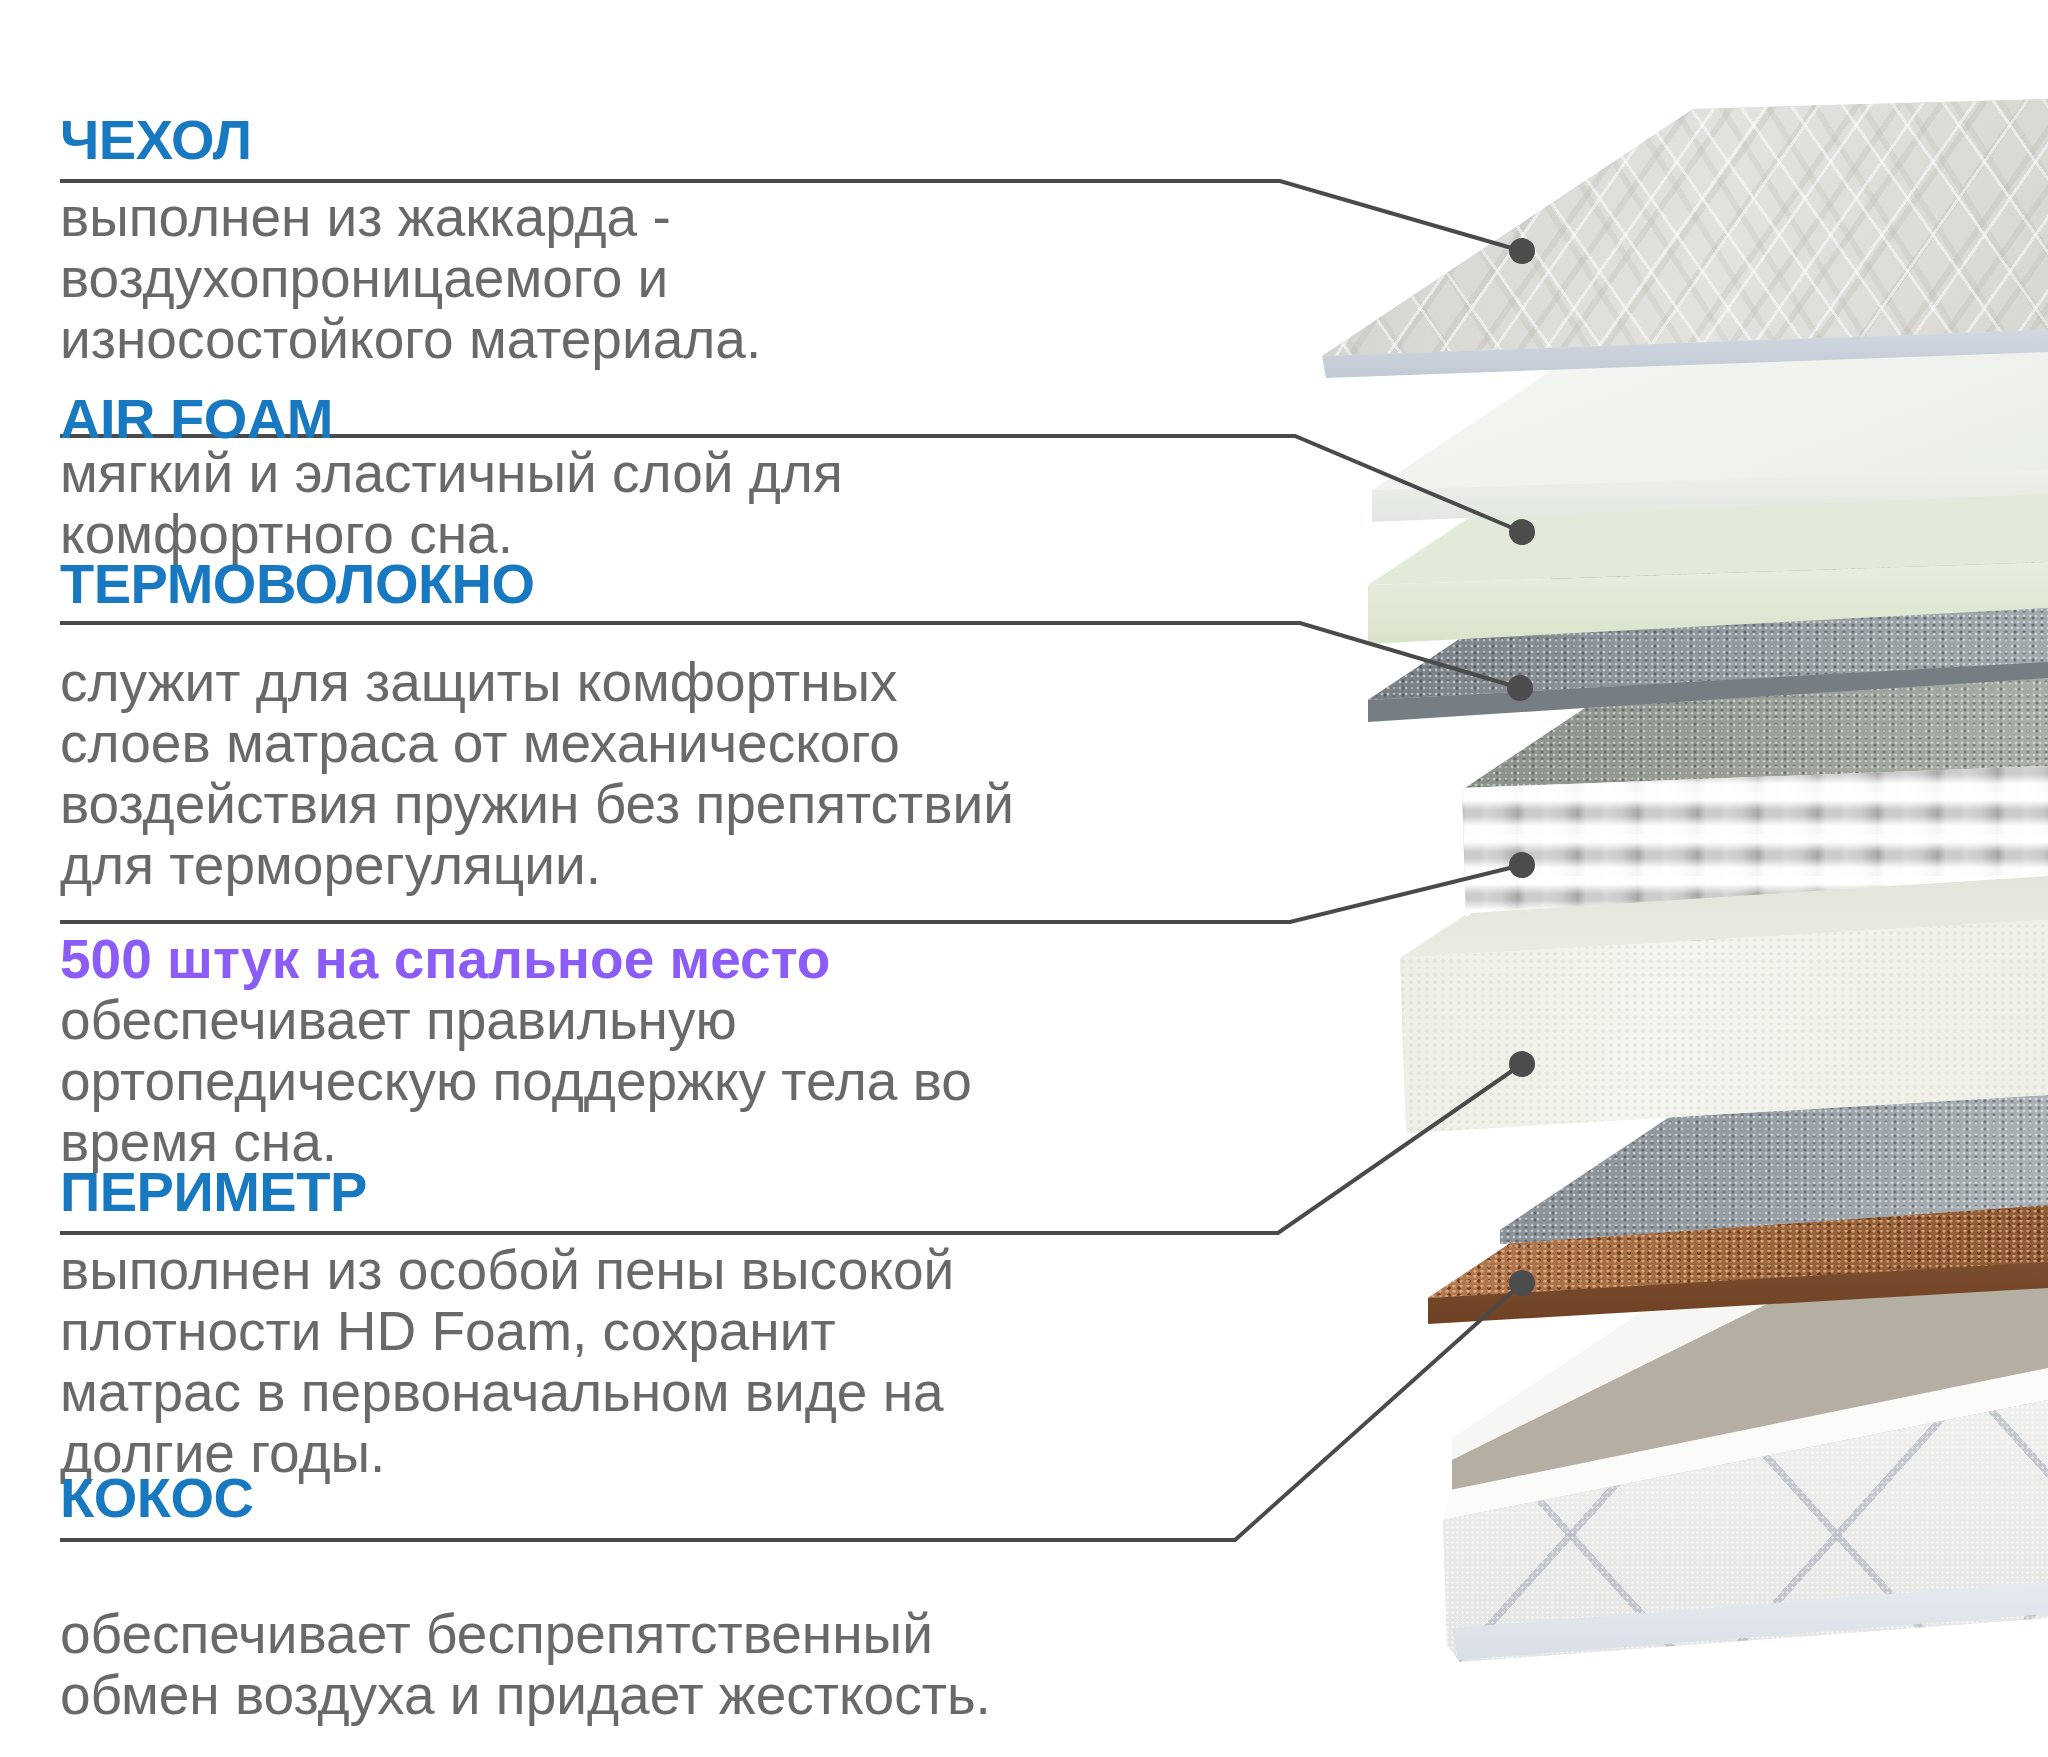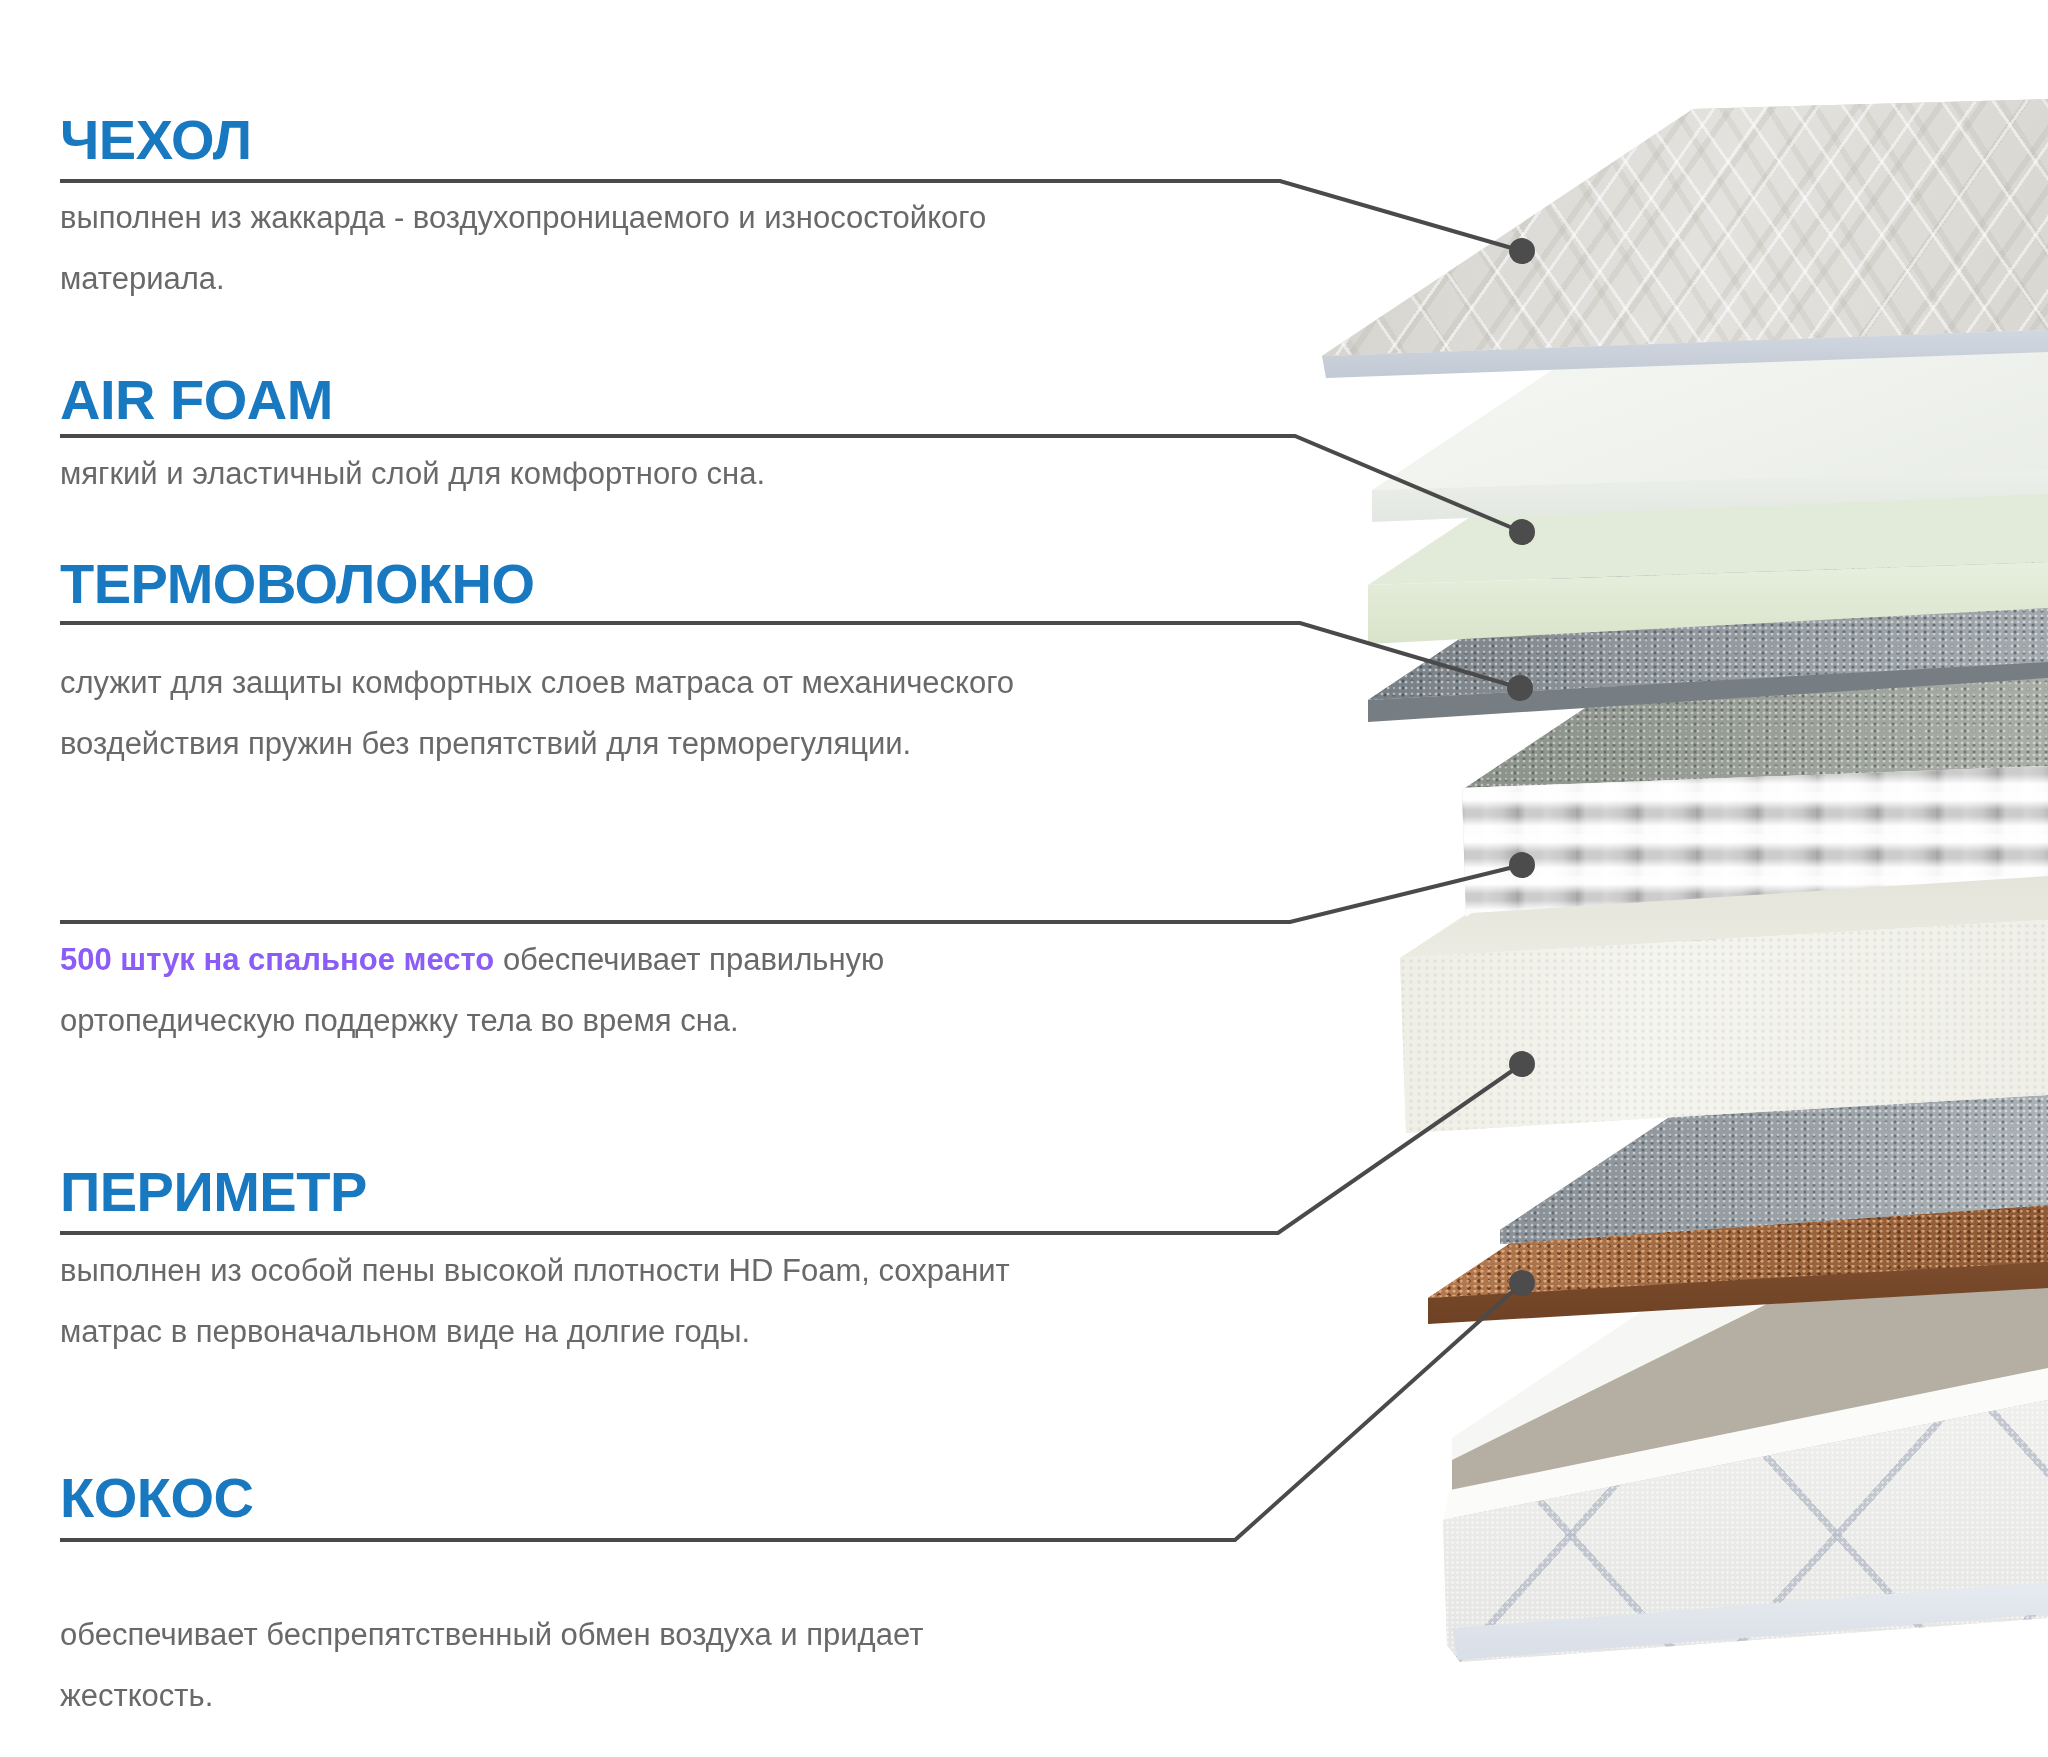--- a/index.html
+++ b/index.html
@@ -8,21 +8,21 @@
     font-family:"Liberation Sans","DejaVu Sans",sans-serif;
   }
   
   .sec{position:absolute;left:60px;z-index:40;}
   .sec h2{
     margin:0;font-size:56px;font-weight:bold;color:#1878c0;
     letter-spacing:-0.5px;line-height:1.0;white-space:nowrap;
   }
   .desc{
     position:absolute;left:60px;z-index:40;
-    font-size:31px;line-height:61px;color:#696969;
+    font-size:55px;line-height:61px;color:#696969;
   }
   .desc b{color:#8b5cf6;font-weight:bold;}
   
   #leads{position:absolute;left:0;top:0;z-index:28;pointer-events:none;}
   
   .layer{position:absolute;}
   .speckle-felt{
     background-color:#99a0a4;
     background-image:
       radial-gradient(circle at 2px 2px, rgba(255,255,255,.5) 1.2px, transparent 1.7px),
@@ -176,21 +176,21 @@
     </g>
   </svg>
 
   <div class="sec" style="top:112px;">
     <h2>ЧЕХОЛ</h2>
   </div>
   <div class="desc" style="top:187px;width:1000px;">
     <span>выполнен из жаккарда - воздухопроницаемого и износостойкого материала.</span>
   </div>
 
-  <div class="sec" style="top:372px;">
+  <div class="sec" style="top:391px;">
     <h2>AIR FOAM</h2>
   </div>
   <div class="desc" style="top:443px;width:1010px;">
     <span>мягкий и эластичный слой для комфортного сна.</span>
   </div>
 
   <div class="sec" style="top:556px;">
     <h2>ТЕРМОВОЛОКНО</h2>
   </div>
   <div class="desc" style="top:652px;width:980px;">

